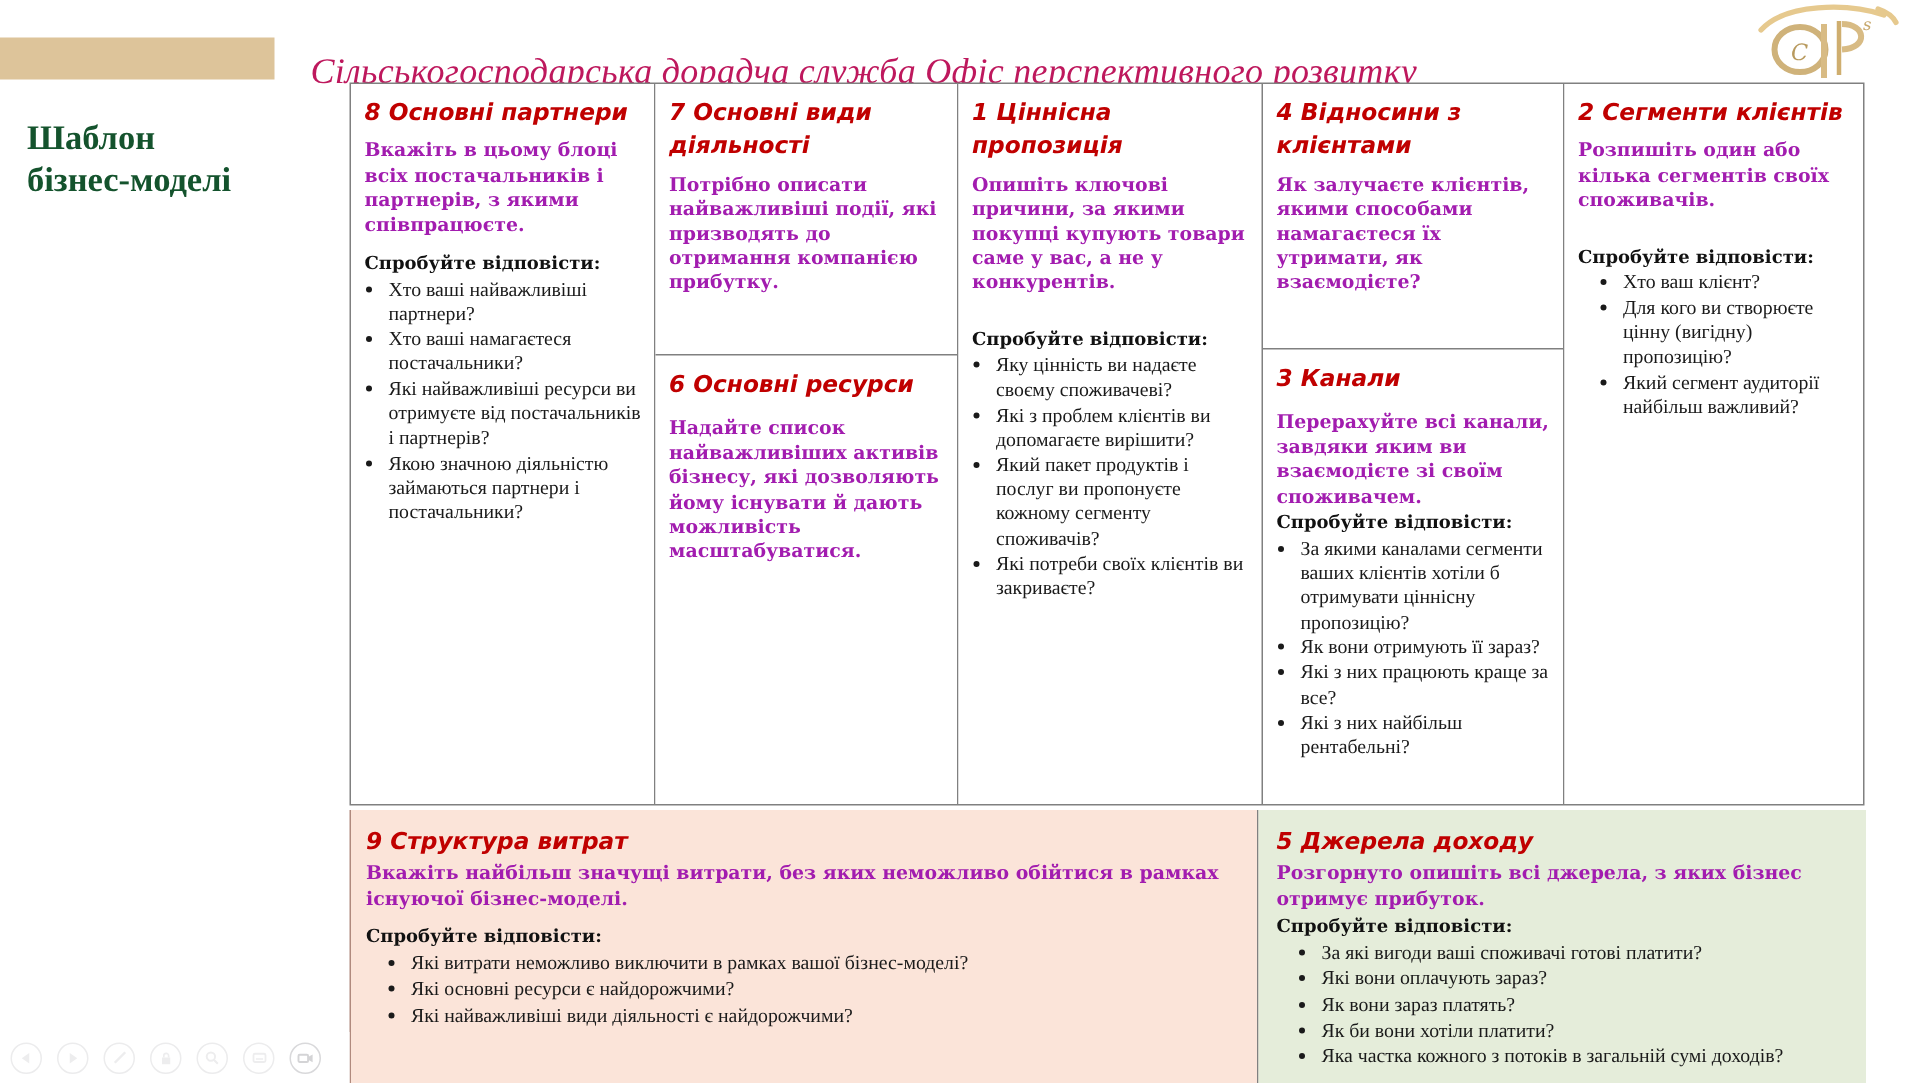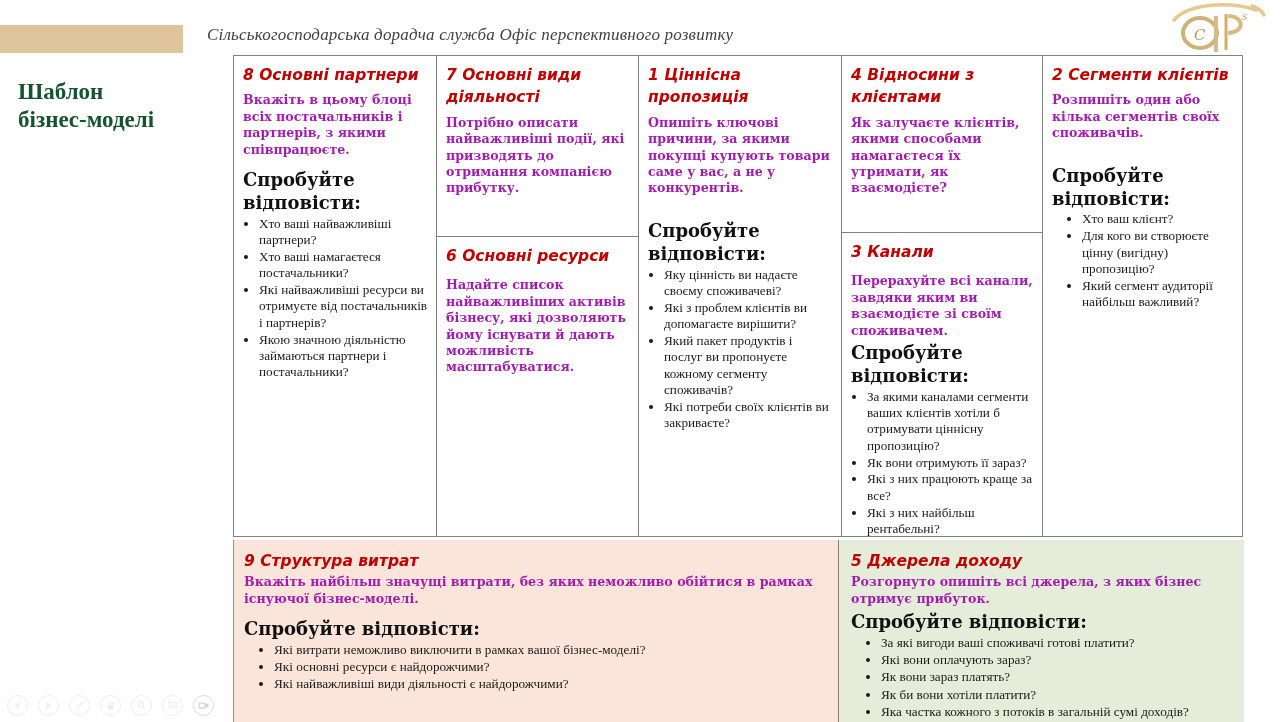--- a/index.html
+++ b/index.html
@@ -22,26 +22,26 @@
   .tan-bar {
     position: absolute;
     left: 0; top: 25px;
     width: 183px; height: 28px;
     background: #ddc49a;
   }
 
   
   .header-title {
     position: absolute;
-    left: 207px; top: 25px;
+    left: 207px; top: 35px;
     width: 960px;
     font-family: "Liberation Serif", "DejaVu Serif", serif;
     font-style: italic;
-    font-size: 17px;
-    color: #404040;
+    font-size: 24px;
+    color: #be185d;
     letter-spacing: 0.2px;
     white-space: nowrap;
   }
 
   
   .logo {
     position: absolute;
     right: 8px; top: 0px;
     width: 112px; height: 58px;
   }
@@ -102,21 +102,21 @@
     font-family: "DejaVu Serif", "Liberation Serif", serif;
     font-weight: bold;
     font-size: 12.6px;
     line-height: 1.30;
     color: #a21caf;
     margin: 0 0 6px 0;
   }
   .prompt {
     font-family: "DejaVu Serif", "Liberation Serif", serif;
     font-weight: bold;
-    font-size: 18px;
+    font-size: 12px;
     line-height: 1.30;
     color: #111111;
     margin: 10px 0 1px 0;
   }
   .prompt.tight { margin-top: 2px; }
 
   ul.qs {
     margin: 0;
     padding-left: 16px;
     list-style: disc;

